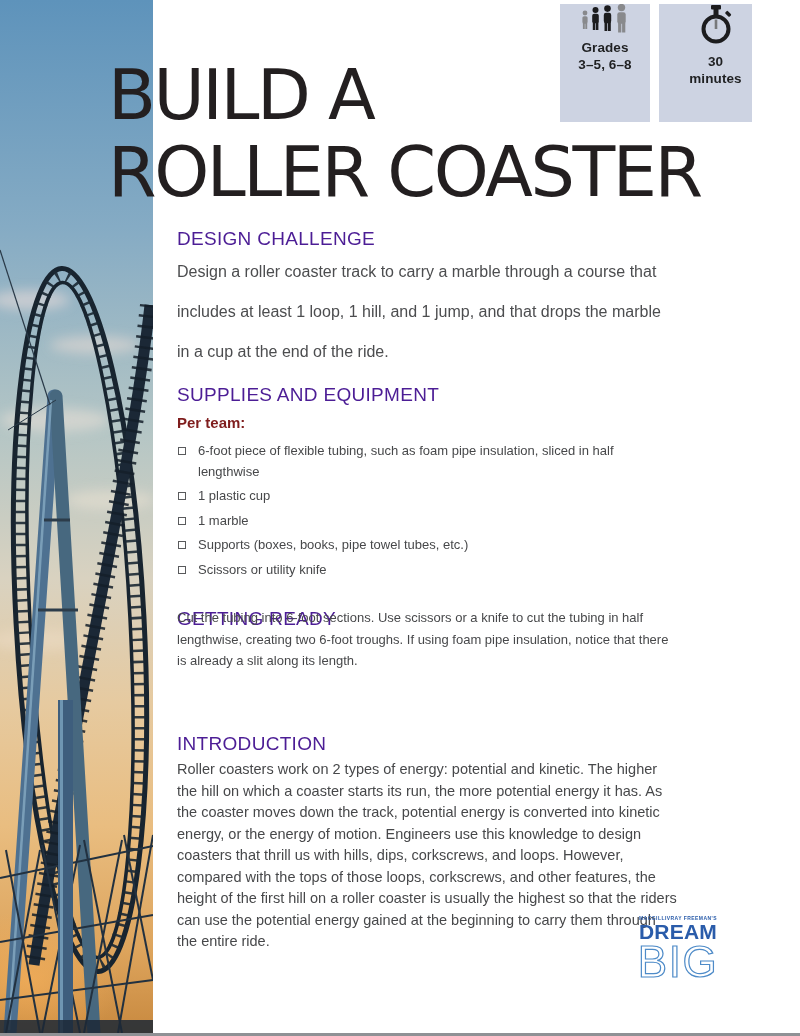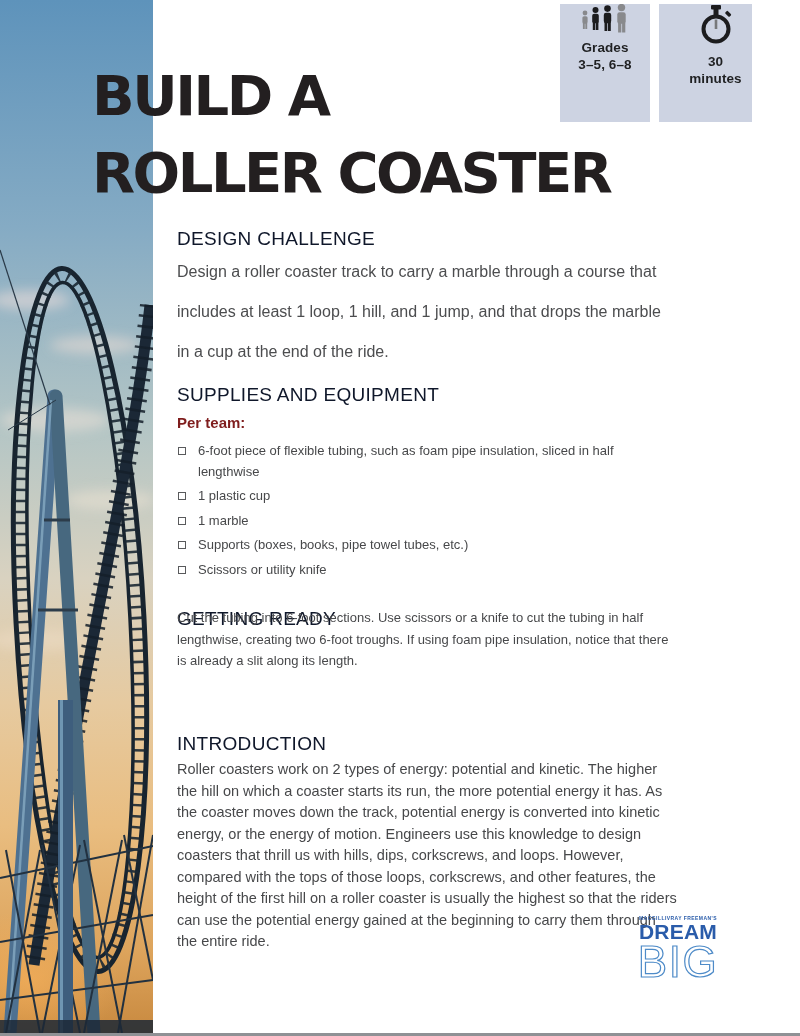--- a/index.html
+++ b/index.html
@@ -9,44 +9,44 @@
     background:#ffffff; overflow:hidden;
     font-family:"Liberation Sans", sans-serif;
   }
   
   .photo {
     position:absolute; left:0; top:0; width:153px; height:1033px;
   }
   .photo svg { display:block; width:100%; height:100%; }
   
   .title {
-    position:absolute; left:92px; top:57px; z-index:5;
+    position:absolute; left:108px; top:57px; z-index:5;
     font-family:"DejaVu Sans", sans-serif;
-    font-weight:bold; font-size:56px; line-height:77px;
+    font-weight:normal; font-size:70px; line-height:77px;
     letter-spacing:-2.5px; color:#231f20; white-space:nowrap;
   }
   
   .badge {
     position:absolute; top:4px; height:118px;
     background:#cdd3e2;
     display:flex; flex-direction:column; align-items:center; justify-content:flex-start;
     padding-bottom:9px; z-index:6;
   }
   .badge-grades { left:560px; width:90px; }
   .badge-time   { left:659px; width:93px;padding-left:20px; }
   .badge .icon { margin-bottom:3px; }
   .badge-text {
     font-weight:bold; font-size:13.5px; line-height:16.5px;
     color:#1f2022; text-align:center; letter-spacing:0.1px;
   }
   
   .col { position:absolute; left:177px; }
   .sec-heading {
     font-size:19px; font-weight:500; letter-spacing:0.3px;
-    color:#0f172a;
+    color:#4c1d95;
   }
   .dc-heading { top:228px; }
   .dc-body {
     top:252px; width:494px;
     font-size:16px; line-height:40px; color:#4c4d4f;
   }
   .su-heading { top:384px; }
   .per-team { top:414px; font-size:15px; font-weight:bold; color:#7f1d1d; }
   .supplies-list { top:441px; width:490px; list-style:none; }
   .supplies-list li {

